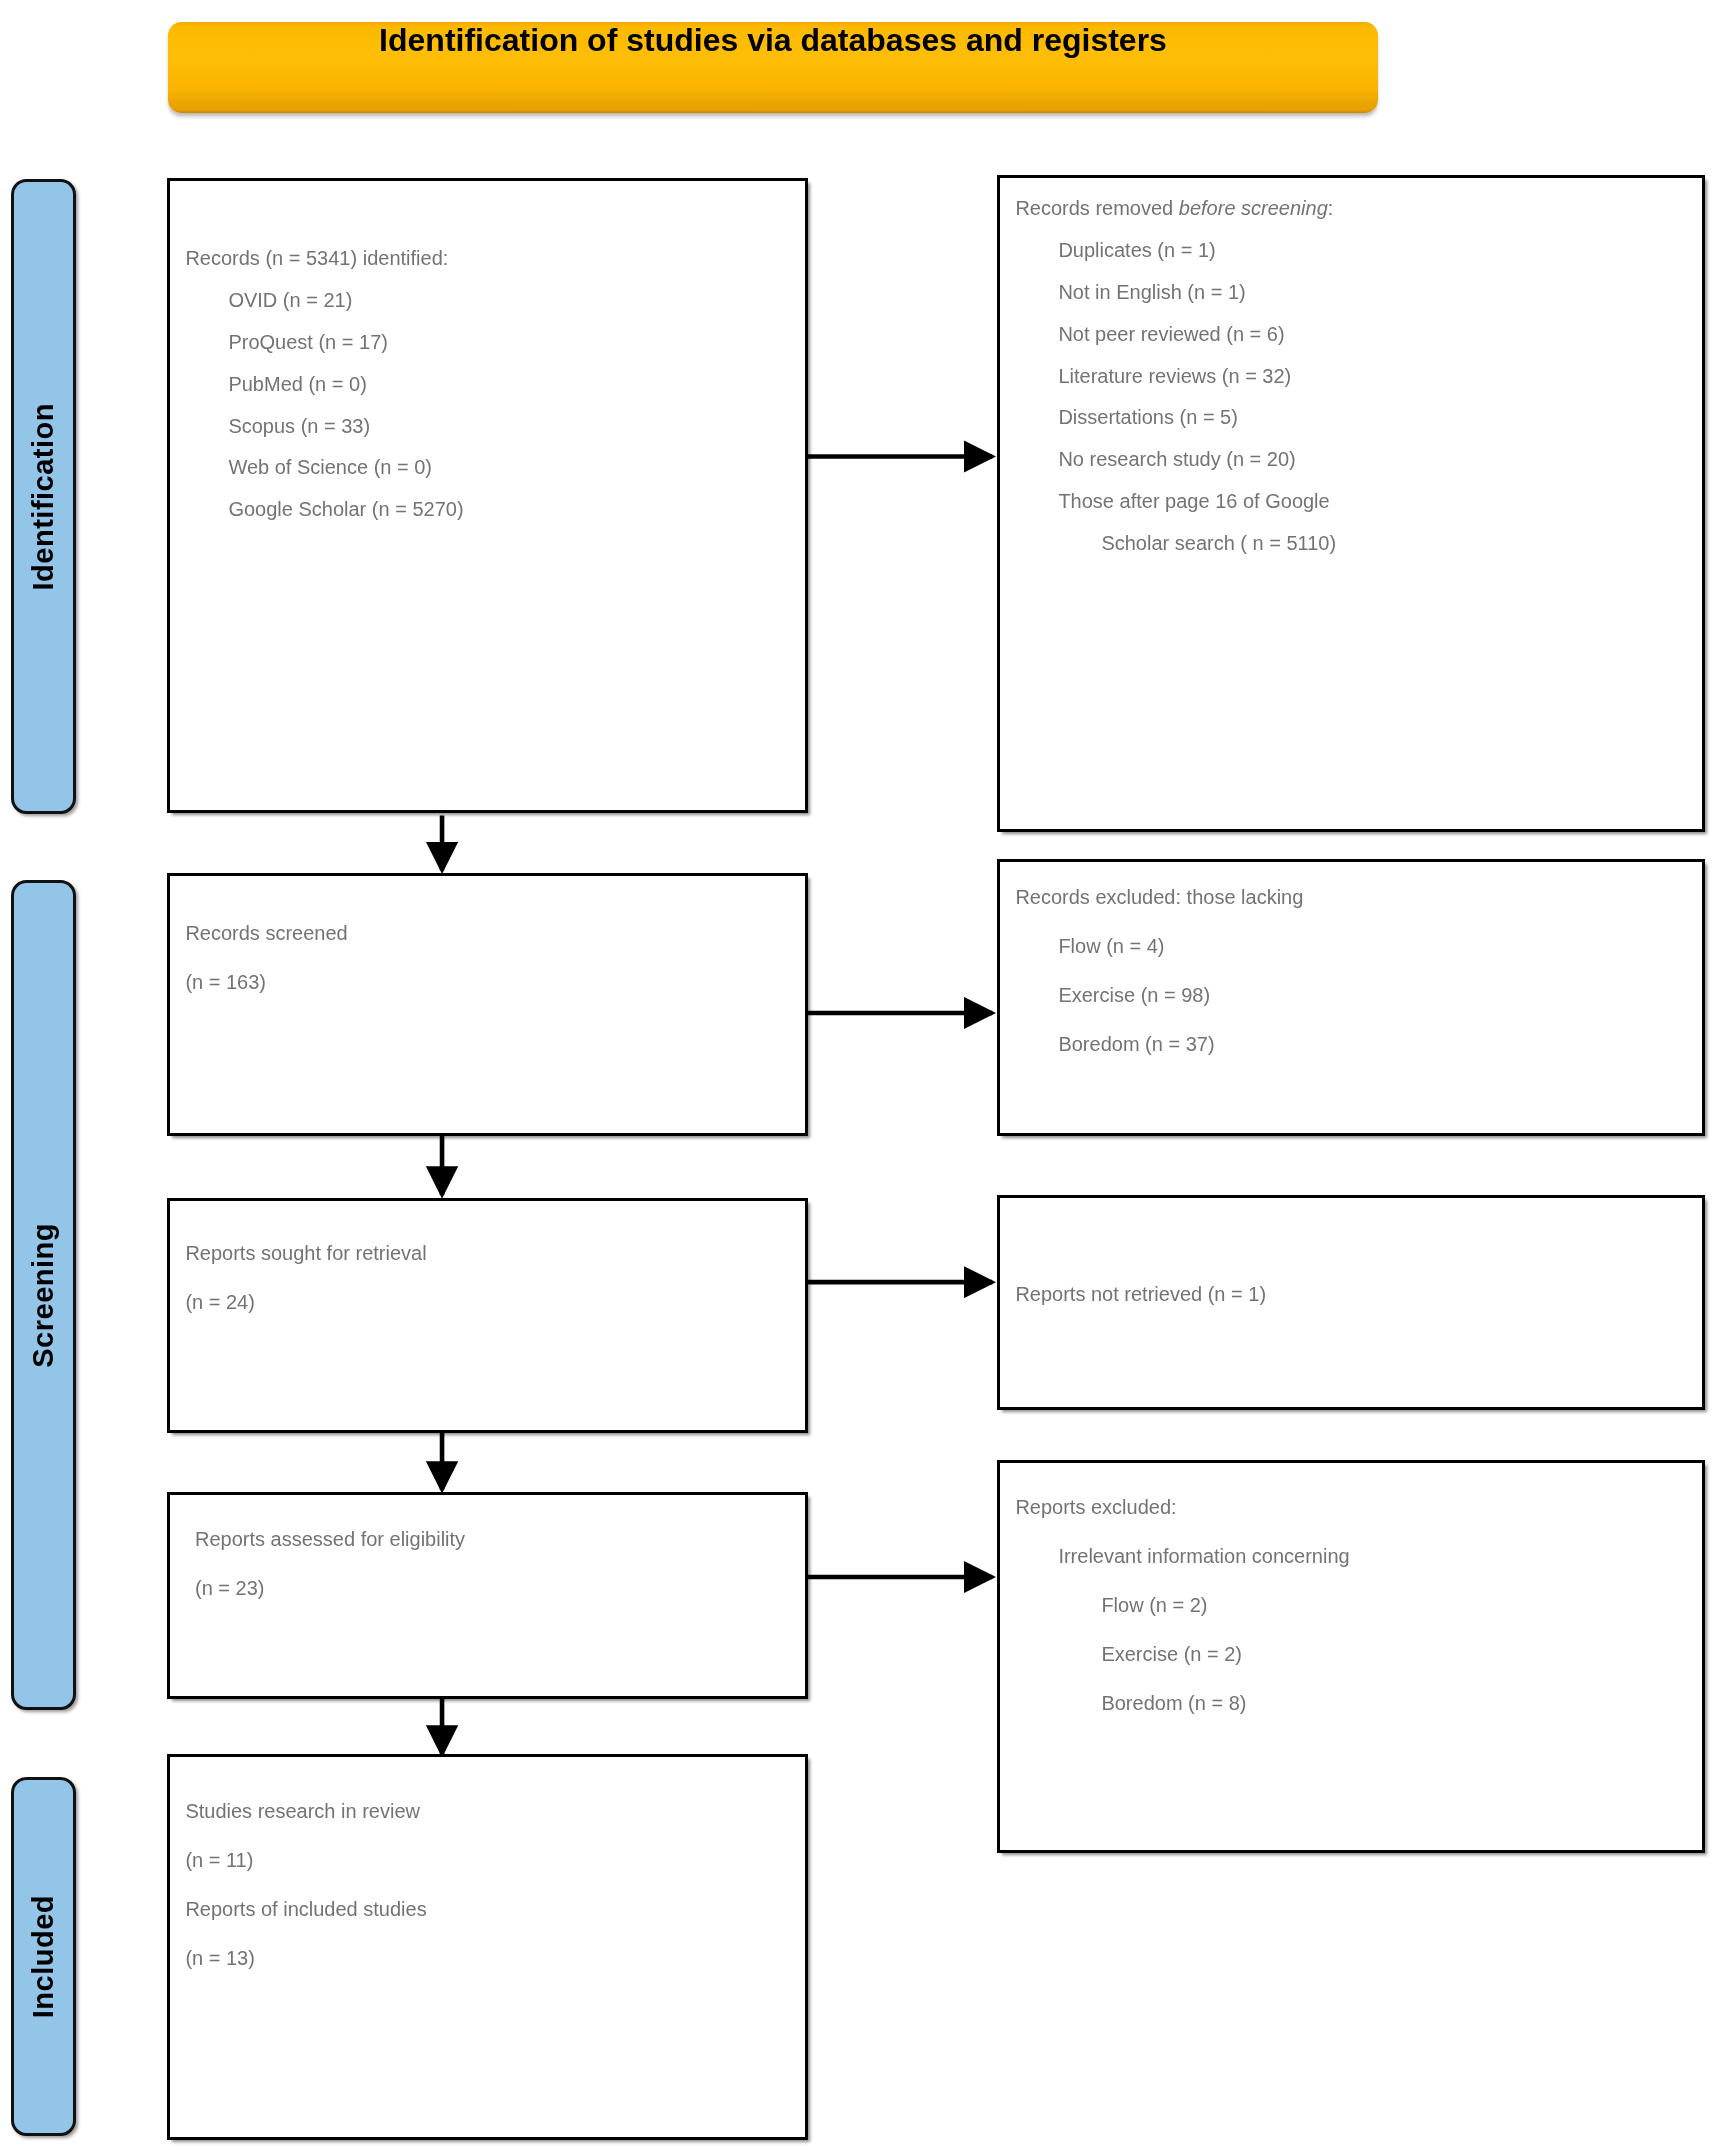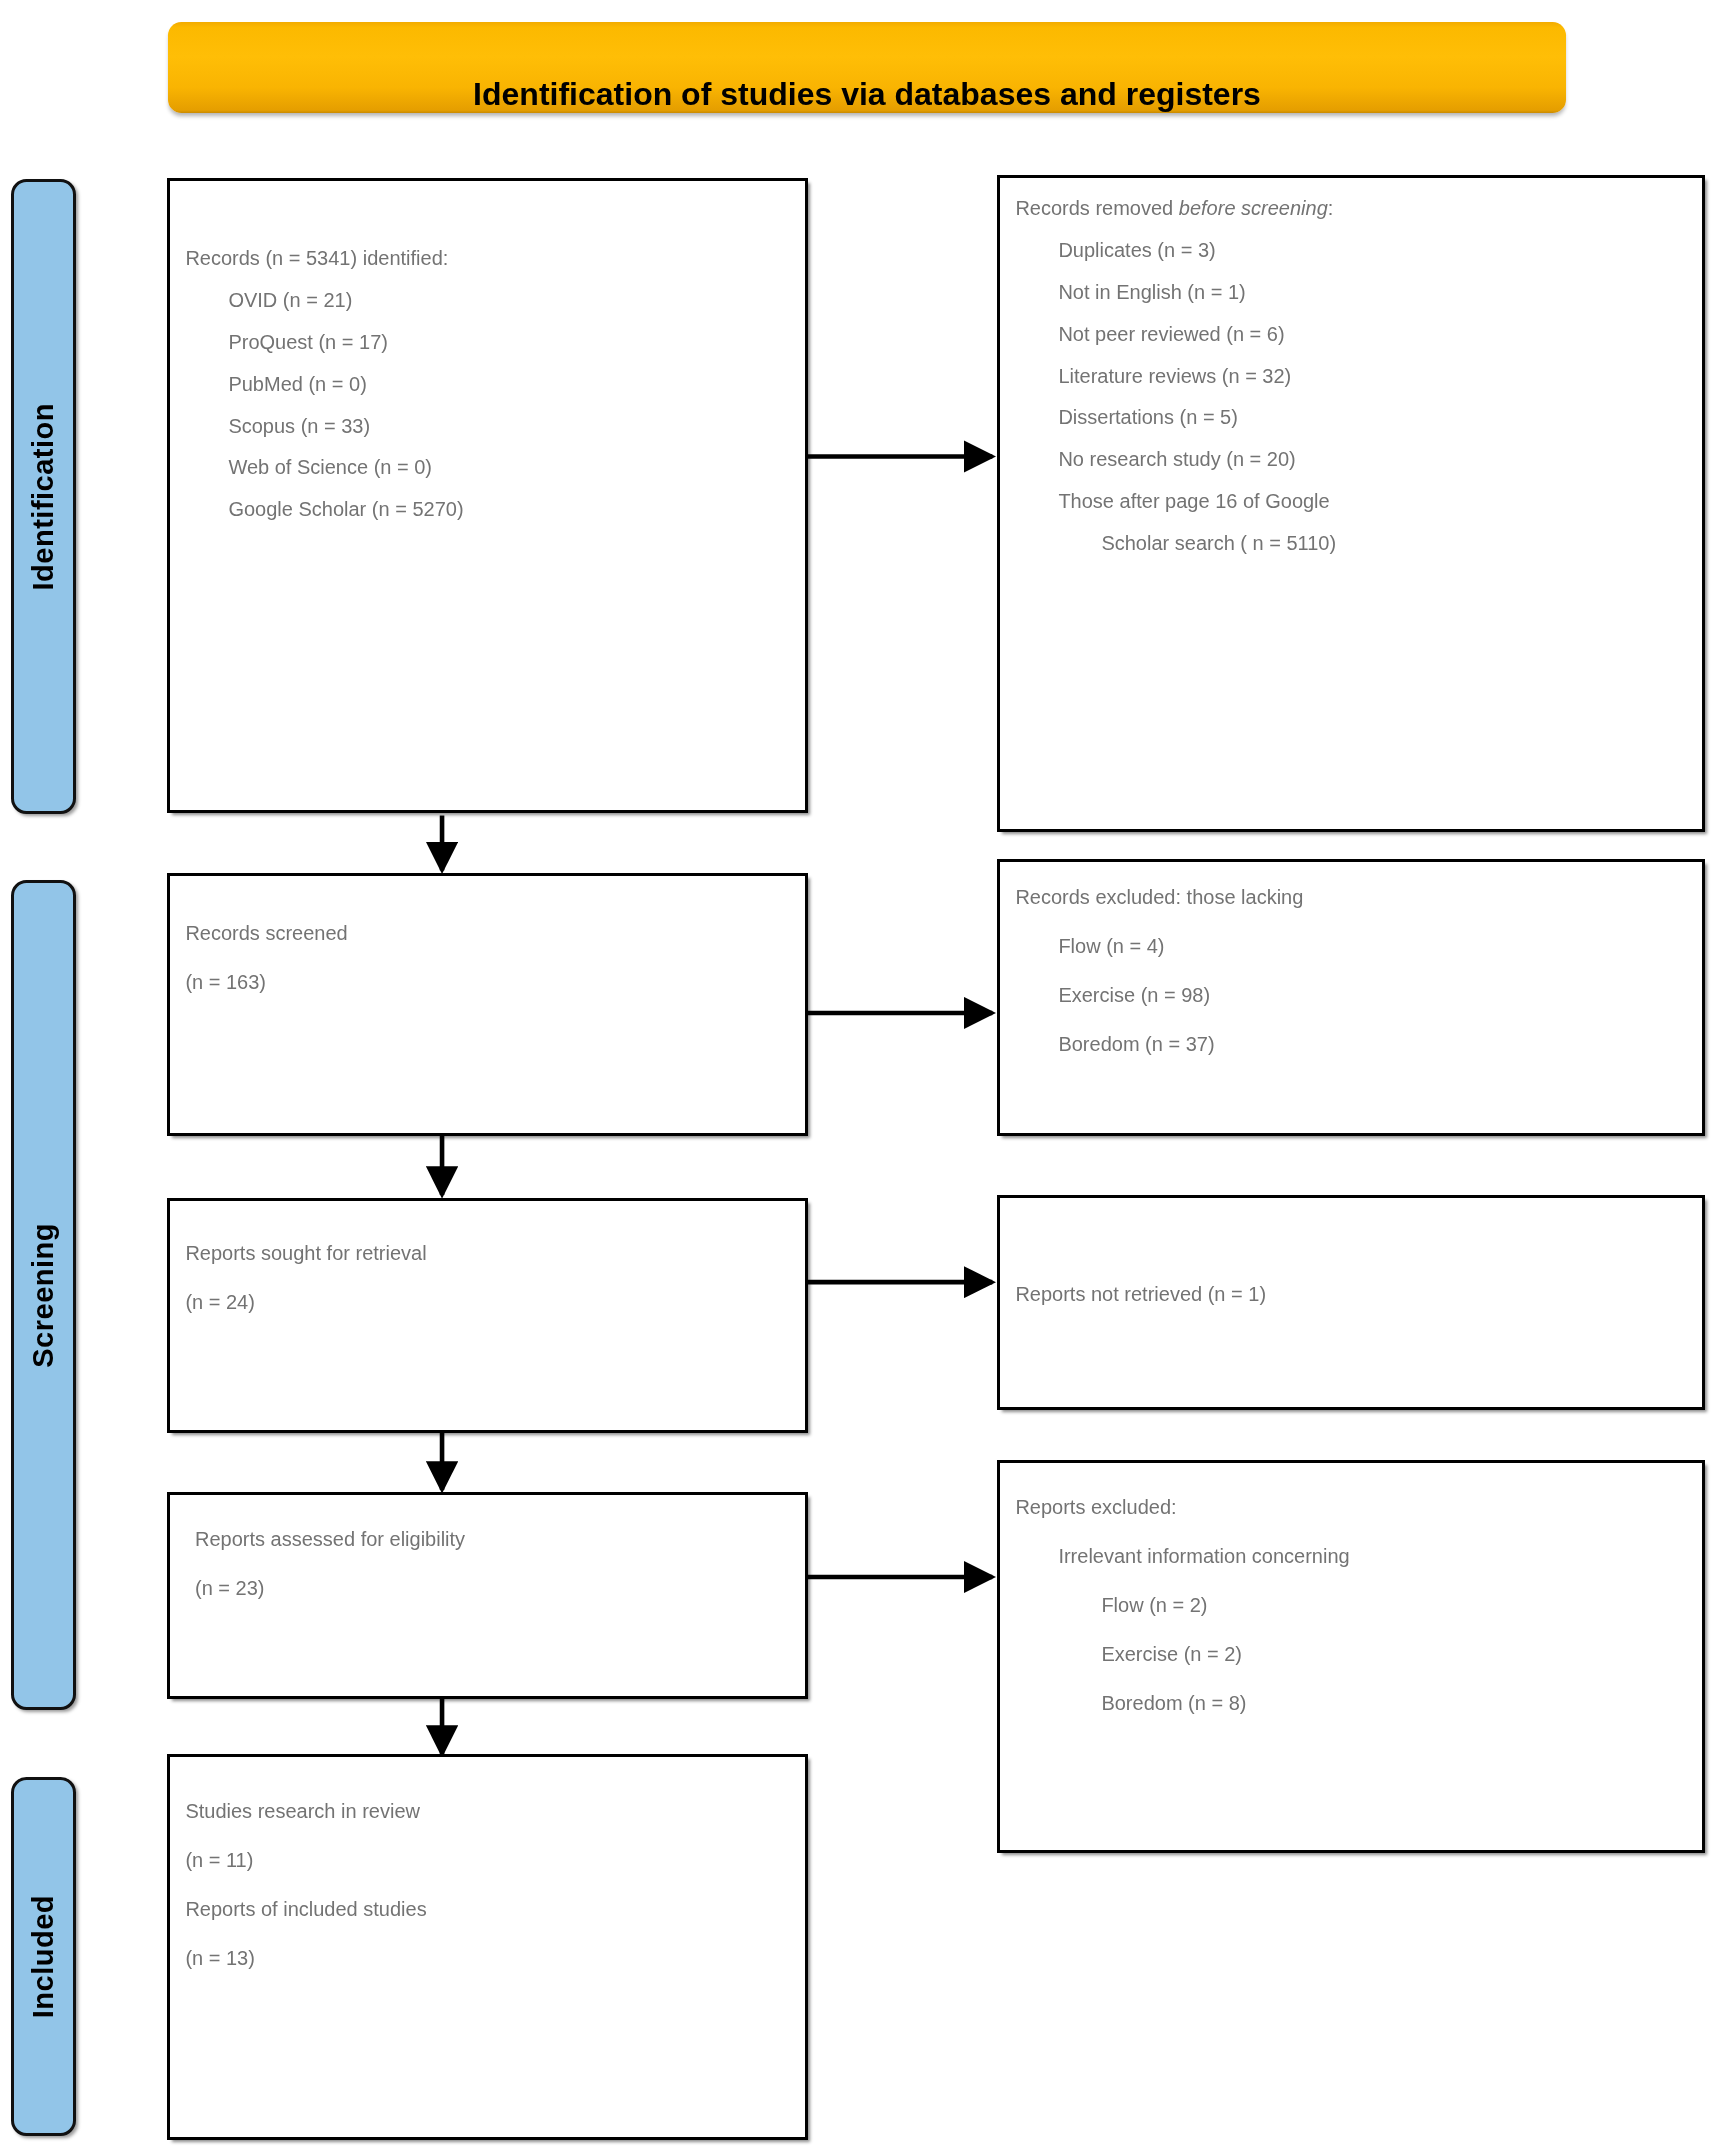--- a/index.html
+++ b/index.html
@@ -17,33 +17,33 @@
     height: 2151px;
     background: #ffffff;
     overflow: hidden;
   }
 
   
   .banner {
     position: absolute;
     left: 168px;
     top: 21.5px;
-    width: 1398px;
+    width: 1210px;
     height: 91px;
     border-radius: 13.3px;
     background: linear-gradient(to bottom,
                 #f2ab00 0%,
                 #fcb900 6%,
                 #ffbe06 38%,
                 #f9b402 72%,
                 #e59e00 97%,
                 #c98a00 100%);
     box-shadow: 0 3.6px 4.6px -1.5px rgba(0,0,0,0.30);
     display: flex;
-    align-items: flex-end;
+    align-items: flex-start;
     justify-content: center;
   }
   .banner-text {
     font-size: 32px;
     font-weight: bold;
     letter-spacing: 0px;
     color: #000000;
     text-align: center;
     white-space: nowrap;
   }
@@ -154,21 +154,21 @@
     <div class="line ind1 gap">PubMed (n = 0)</div>
     <div class="line ind1 gap">Scopus (n = 33)</div>
     <div class="line ind1 gap">Web of Science (n = 0)</div>
     <div class="line ind1 gap">Google Scholar (n = 5270)</div>
   </div>
 
   <div class="box" style="left:997px; top:175px; width:708px; height:657px;">
     <div class="line">
       <span>Records removed </span><span class="ital">before screening</span><span>:</span>
     </div>
-    <div class="line ind1 gap">Duplicates (n = 3)</div>
+    <div class="line ind1 gap">Duplicates (n = 1)</div>
     <div class="line ind1 gap">Not in English (n = 1)</div>
     <div class="line ind1 gap">Not peer reviewed (n = 6)</div>
     <div class="line ind1 gap">Literature reviews (n = 32)</div>
     <div class="line ind1 gap">Dissertations (n = 5)</div>
     <div class="line ind1 gap">No research study (n = 20)</div>
     <div class="line ind1 gap">Those after page 16 of Google</div>
     <div class="line ind2 gap">Scholar search ( n = 5110)</div>
   </div>
 
   <div class="box" style="left:167px; top:873px; width:641px; height:263px;">

